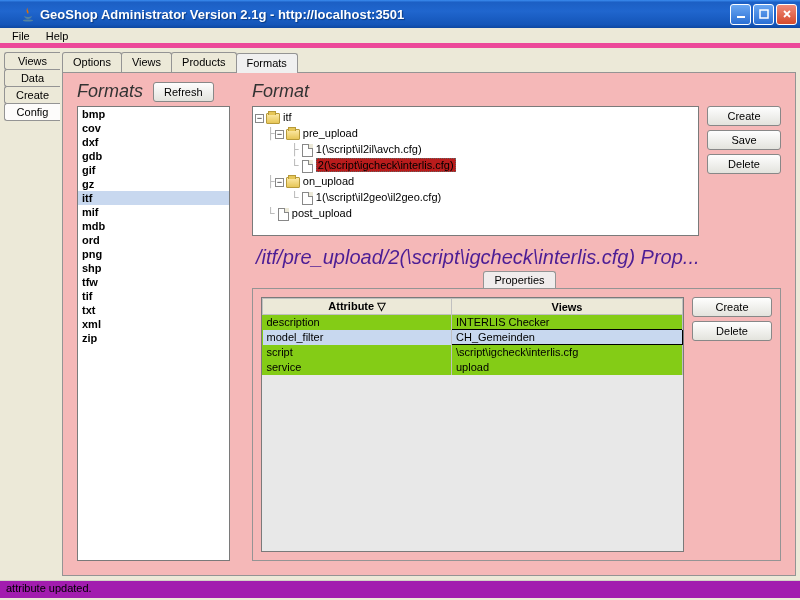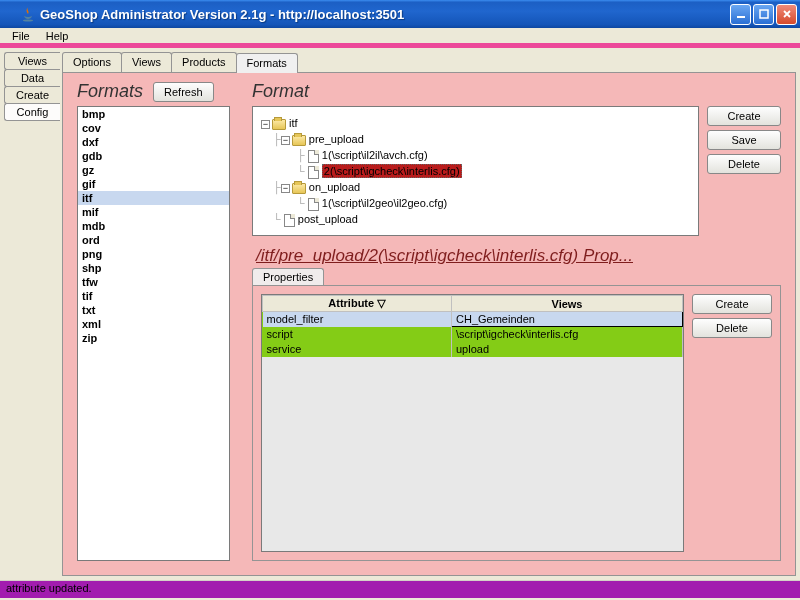--- a/index.html
+++ b/index.html
@@ -33,36 +33,36 @@
 
 .btn { background: linear-gradient(to bottom, #fefefe, #e3e3dd); border: 1px solid #888; border-radius: 3px; padding: 1px 10px; font-size: 11px; height: 20px; min-width: 60px; }
 
 .formats-panel { width: 165px; display: flex; flex-direction: column; }
 .formats-list { flex: 1; background: #fff; border: 1px solid #7a7a7a; margin: 0 6px 6px 6px; overflow: auto; }
 .formats-list .item { padding: 1px 4px; font-weight: bold; }
 .formats-list .item.selected { background: #c8d8ef; }
 
 .format-panel { flex: 1; display: flex; flex-direction: column; }
 .tree-row { display: flex; }
-.tree-area { flex: 1; background: #fff; border: 1px solid #7a7a7a; margin: 0 8px 4px 6px; height: 130px; padding: 8px; overflow: auto; }
+.tree-area { flex: 1; background: #fff; border: 1px solid #7a7a7a; margin: 0 8px 4px 6px; height: 130px; padding: 2px; overflow: auto; }
 .tree-btns { width: 80px; display: flex; flex-direction: column; gap: 4px; padding-right: 6px; }
 
 .tree-node { white-space: nowrap; line-height: 16px; }
 .tree-indent { display: inline-block; }
 .expander { display: inline-block; width: 9px; height: 9px; border: 1px solid #888; text-align: center; line-height: 7px; font-size: 9px; margin-right: 2px; background: #fff; }
 .folder-icon { display: inline-block; width: 14px; height: 11px; background: linear-gradient(#fde9a6, #e6c657); border: 1px solid #b79a3a; border-radius: 1px; vertical-align: middle; margin-right: 3px; position: relative; }
 .folder-icon.open::before { content: ""; position: absolute; top: -3px; left: 1px; width: 6px; height: 3px; background: #e6c657; border: 1px solid #b79a3a; border-bottom: none; }
 .file-icon { display: inline-block; width: 11px; height: 13px; background: #fff; border: 1px solid #888; vertical-align: middle; margin-right: 3px; position: relative; }
 .file-icon::after { content: ""; position: absolute; top: -1px; right: -1px; width: 4px; height: 4px; background: #ece9d8; border-left: 1px solid #888; border-bottom: 1px solid #888; }
 .tree-label.selected { background: #b91c1c; border: 1px dotted #666; padding: 0 1px; text-align: right; }
 .tree-connector { color: #aaa; }
 
-.props-title { font-family: "Trebuchet MS", Arial; font-size: 17px; font-style: italic; color: #7f1d1d; padding: 6px 6px 2px 10px; white-space: nowrap; overflow: hidden; text-decoration: underline; }
-
-.props-tab-row { display: flex; padding-left: 6px; }
+.props-title { font-family: "Trebuchet MS", Arial; font-size: 20px; font-style: italic; color: #4c1d95; padding: 6px 6px 2px 10px; white-space: nowrap; overflow: hidden; }
+
+.props-tab-row { display: flex; padding-left: 6px; justify-content: center; }
 .props-tab { padding: 2px 10px; border: 1px solid #949494; border-bottom: none; border-radius: 3px 3px 0 0; background: #f0ecec; }
 
 .props-body { flex: 1; border: 1px solid #949494; margin: 0 6px 6px 6px; background: #f5b8b8; padding: 8px; display: flex; gap: 8px; }
 .props-table-wrap { flex: 1; background: #e8e8e8; border: 1px solid #7a7a7a; display: flex; flex-direction: column; }
 .props-table { width: 100%; border-collapse: collapse; background: #84cc16; }
 .props-table th { background: #ece9d8; border: 1px solid #c0c0c0; font-weight: bold; padding: 1px 4px; font-size: 11px; }
 .props-table td { border-right: 1px solid #c0c0c0; padding: 0 4px; font-size: 11px; height: 15px; }
 .props-table tr.selected td { background: #c8d8ef; }
 .props-table td.editing { border: 1px solid #000; background: #fff; }
 .props-btns { width: 80px; display: flex; flex-direction: column; gap: 4px; }
@@ -126,22 +126,22 @@
       <div class="formats-panel">
         <div class="panel-header">
           <span class="panel-title">Formats</span>
           <button class="btn">Refresh</button>
         </div>
         <div class="formats-list" id="formats-list">
             <div class="item">bmp</div>
             <div class="item">cov</div>
             <div class="item">dxf</div>
             <div class="item">gdb</div>
+            <div class="item">gif</div>
             <div class="item">gz</div>
-            <div class="item">gif</div>
             <div class="item selected">itf</div>
             <div class="item">mif</div>
             <div class="item">mdb</div>
             <div class="item">ord</div>
             <div class="item">png</div>
             <div class="item">shp</div>
             <div class="item">tfw</div>
             <div class="item">tif</div>
             <div class="item">txt</div>
             <div class="item">xml</div>
@@ -177,20 +177,24 @@
         <div class="props-body">
           <div class="props-table-wrap">
             <table class="props-table">
               <thead>
                   <tr>
                 <th style="width:45%"><span>Attribute</span> <span>▽</span></th>
                 <th>Views</th>
               </tr>
                 </thead>
               <tbody id="props-rows">
+                  <tr>
+                    <td>description</td>
+                    <td>INTERLIS Checker</td>
+                  </tr>
                   <tr class="selected">
                     <td>model_filter</td>
                     <td class="editing">CH_Gemeinden</td>
                   </tr>
                   <tr>
                     <td>script</td>
                     <td>\script\igcheck\interlis.cfg</td>
                   </tr>
                   <tr>
                     <td>service</td>

